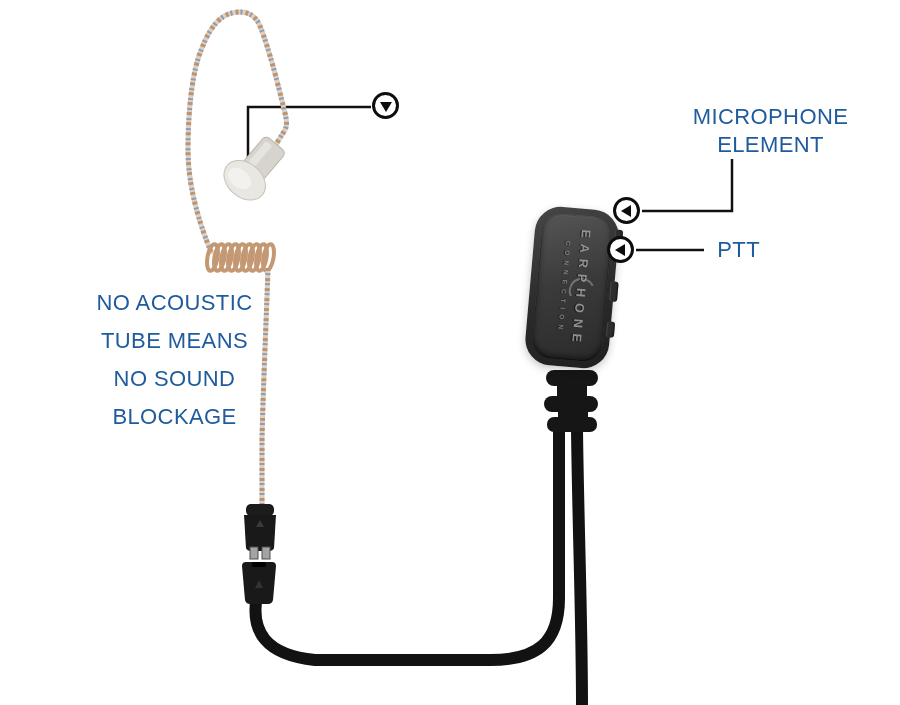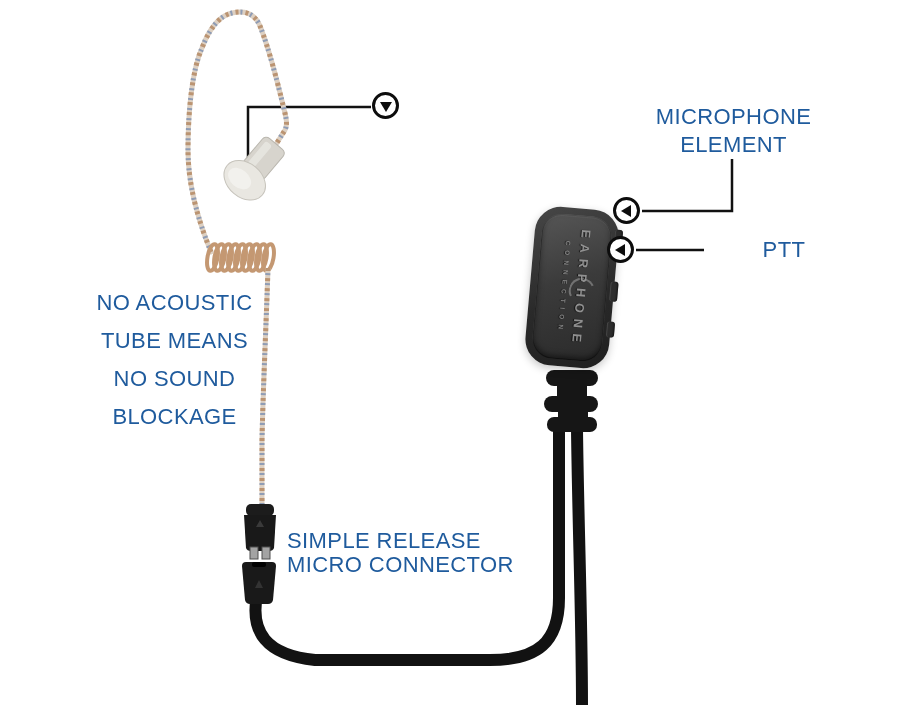--- a/index.html
+++ b/index.html
@@ -8,22 +8,22 @@
     font-family:"Liberation Sans",sans-serif;
   }
   #artwork{position:absolute;left:0;top:0;z-index:1;}
 
   
   .label{
     position:absolute;z-index:6;color:#1f5b9d;font-size:22px;font-weight:400;
     letter-spacing:.4px;white-space:pre-line;text-align:center;line-height:25px;
   }
   #speaker-label{left:304px;top:121px;width:160px;}
-  #mic-element-label{left:641px;top:103px;width:185px;line-height:28px;}
-  #ptt-label{left:744px;top:237px;width:80px;text-align:center;}
+  #mic-element-label{left:678px;top:103px;width:185px;line-height:28px;}
+  #ptt-label{left:680px;top:237px;width:80px;text-align:right;}
   #tube-label{left:77px;top:284px;width:195px;line-height:38px;}
   #connector-label{left:287px;top:529px;width:230px;text-align:left;line-height:24px;}
 
   
   .marker{
     position:absolute;z-index:7;width:21px;height:21px;background:#fff;
     border:3.5px solid #0d0d0d;border-radius:50%;
     display:flex;align-items:center;justify-content:center;
   }
   #marker-speaker{left:372px;top:92px;}
@@ -158,16 +158,14 @@
     <div class="tri-left"></div>
   </div>
 
   <div class="label" id="mic-element-label">MICROPHONE
 ELEMENT</div>
   <div class="label" id="ptt-label">PTT</div>
   <div class="label" id="tube-label">NO ACOUSTIC
 TUBE MEANS
 NO SOUND
 BLOCKAGE</div>
-  <div class="label" id="connector-label">SIMPLE RELEASE
-MICRO CONNECTOR</div>
 
 </div>
 
 </body></html>

